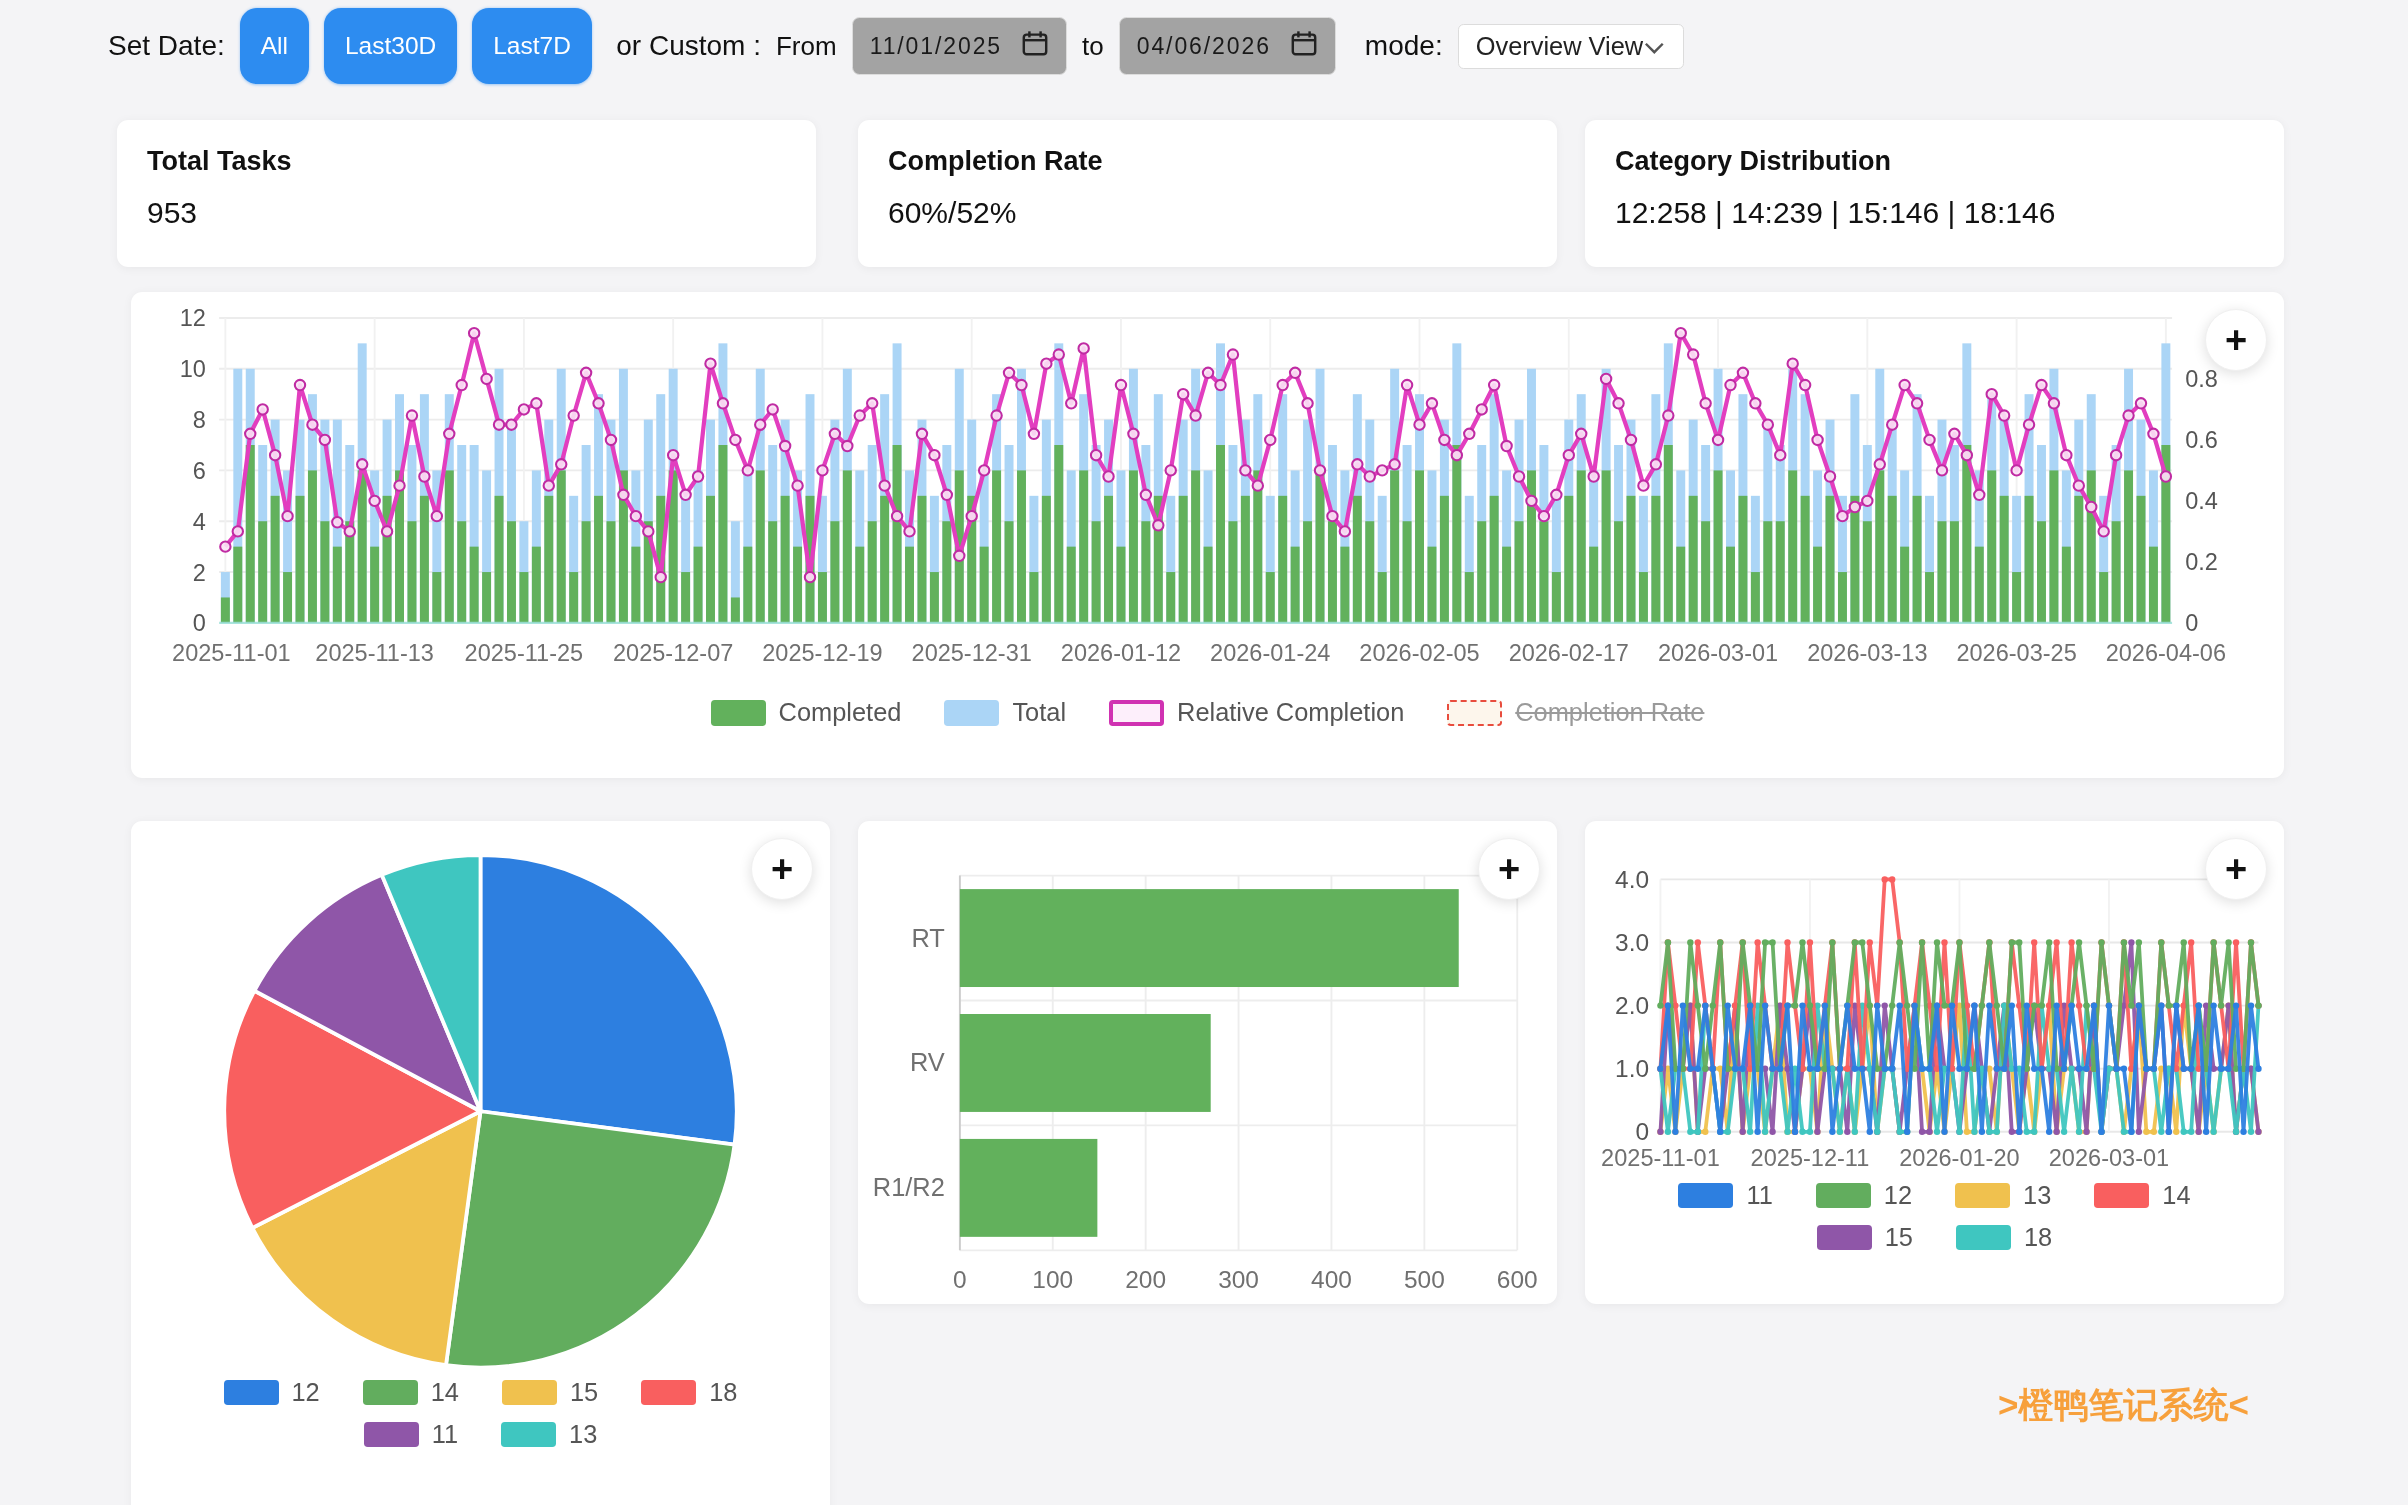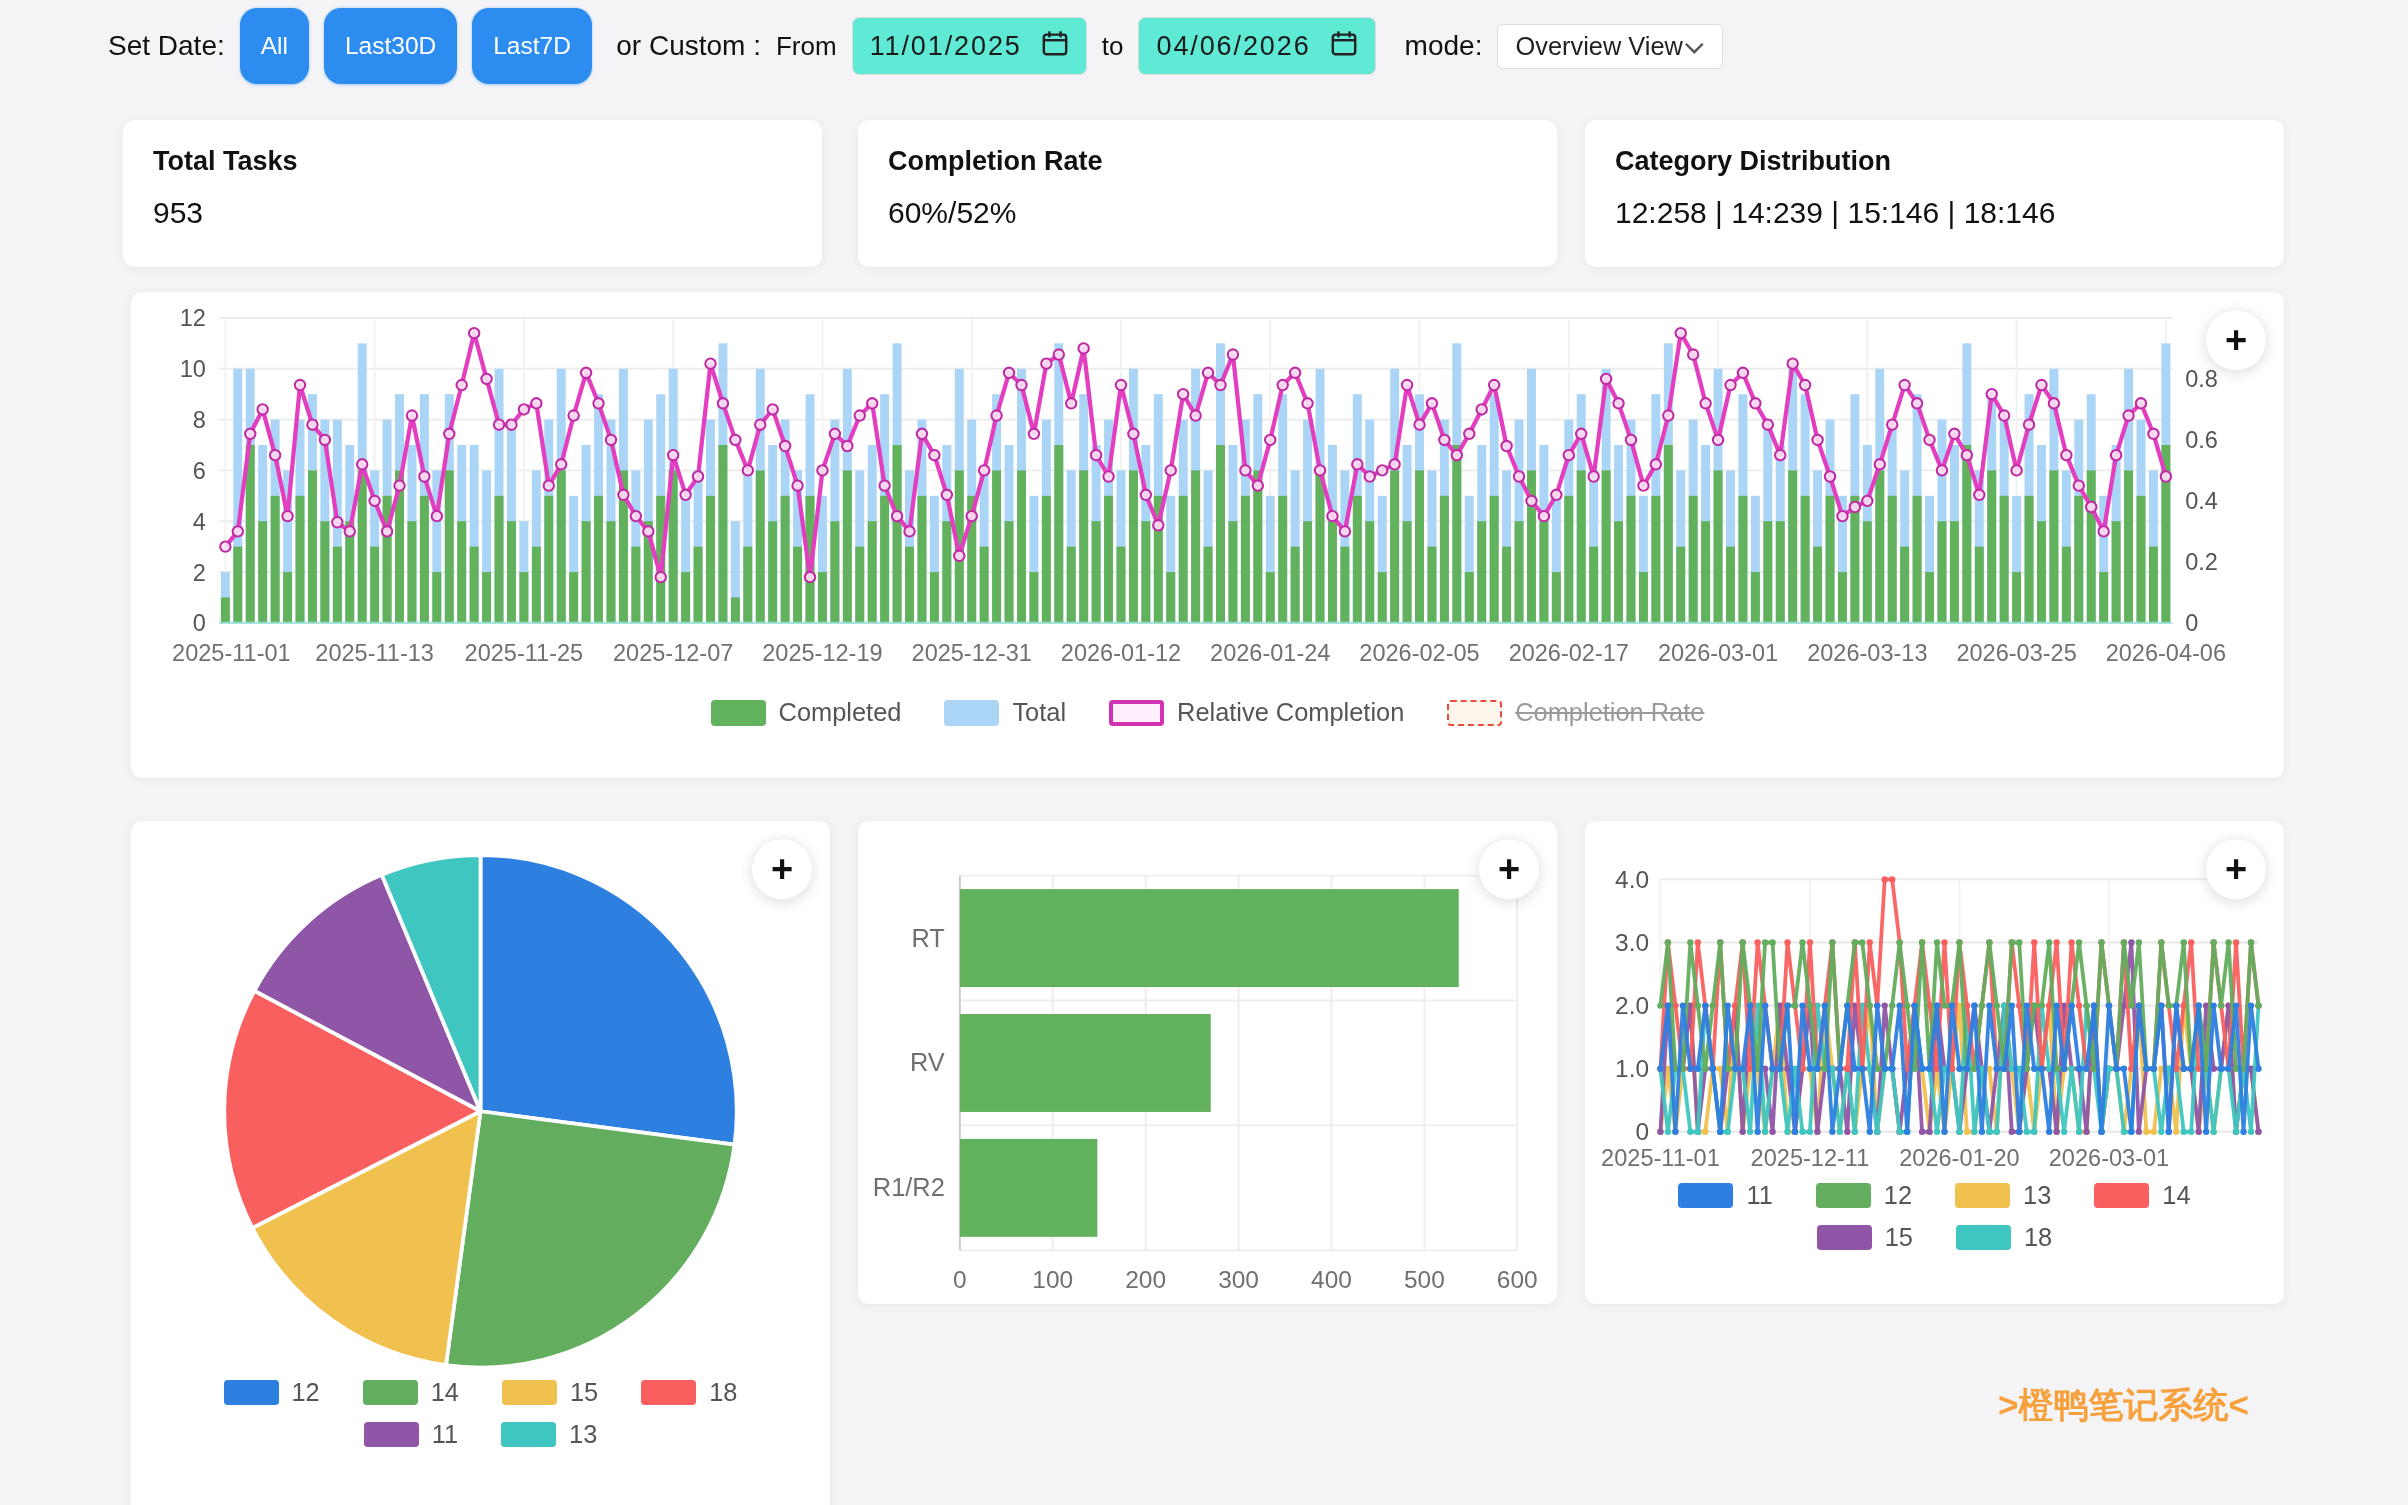--- a/index.html
+++ b/index.html
@@ -4,22 +4,22 @@
 <style>
   * { box-sizing: border-box; margin: 0; padding: 0; }
   html,body { width:2409px; height:1506px; overflow:hidden; }
   body { background:#f4f4f6; font-family:"Liberation Sans", sans-serif; color:#1a1a1a; position:relative; }
 
   
   .topbar { position:absolute; left:108px; top:11.3px; height:70px; display:flex; align-items:center; gap:15px; }
   .topbar .lbl { font-size:28px; color:#111; }
   .btn-blue { background:#2d8cf0; color:#fff; font-size:24.5px; border:none; border-radius:17px;
               padding:24px 21px; cursor:pointer; box-shadow:0 0.9px 2.8px rgba(45,140,240,.45); }
-  .date-field { background:#5eead4; border:0.9px solid #dcdcdc; border-radius:7.5px; height:58px;
-                display:flex; align-items:center; gap:19px; padding:0 17px; font-size:27px; letter-spacing:1.9px; }
+  .date-field { background:#a3a3a3; border:0.9px solid #dcdcdc; border-radius:7.5px; height:58px;
+                display:flex; align-items:center; gap:19px; padding:0 17px; font-size:23px; letter-spacing:1.9px; }
   .select-field { background:#fff; border:0.9px solid #dcdcdc; border-radius:5.6px; height:45px;
                 display:flex; align-items:center; padding:16px 17px; font-size:25.4px; color:#222; cursor:pointer; }
   .icon-svg { display:inline-block; }
 
   
   .card { position:absolute; background:#fff; border-radius:11.3px; box-shadow:0 1.9px 9.4px rgba(0,0,0,.05); }
   .stat-card { width:699px; height:147px; top:120px; padding:26px 30px; }
   .stat-title { font-size:27px; font-weight:bold; color:#111; }
   .stat-value { font-size:30px; color:#111; margin-top:19px; }
 
@@ -85,21 +85,21 @@
   <div class="select-field">
     <span>Overview View</span>
     <span class="icon-svg">
       <svg width="22.6" height="15" viewBox="0 0 24 16">
           <polyline points="3,4 12,13 21,4" fill="none" stroke="#555" stroke-width="2.6"></polyline>
         </svg>
     </span>
   </div>
 </div>
 
-<div class="card stat-card" style="left:123px;">
+<div class="card stat-card" style="left:117px;">
   <div class="stat-title">Total Tasks</div>
   <div class="stat-value">953</div>
 </div>
 <div class="card stat-card" style="left:858px;">
   <div class="stat-title">Completion Rate</div>
   <div class="stat-value">60%/52%</div>
 </div>
 <div class="card stat-card" style="left:1585px;">
   <div class="stat-title">Category Distribution</div>
   <div class="stat-value">12:258 | 14:239 | 15:146 | 18:146</div>

